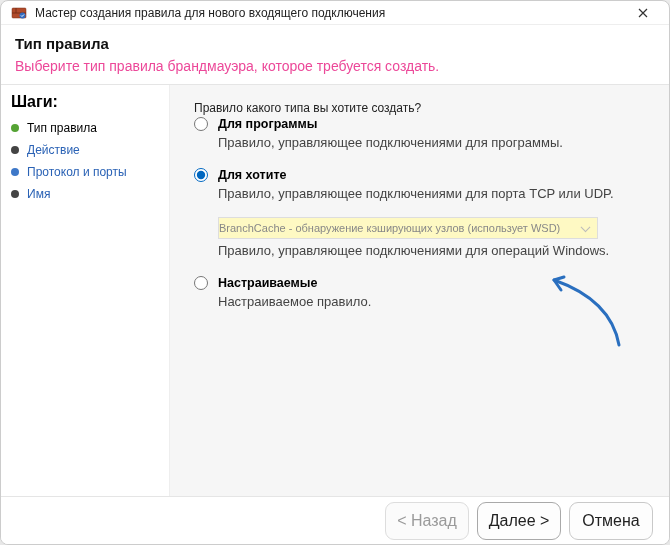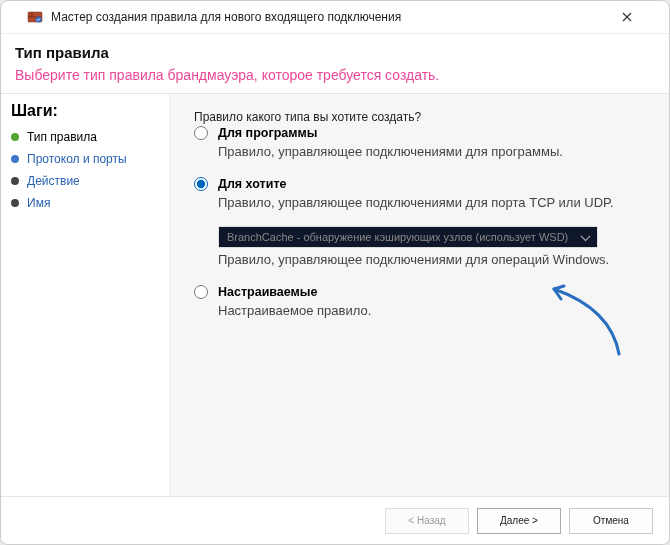--- a/index.html
+++ b/index.html
@@ -1,18 +1,18 @@
 <!DOCTYPE html>
 <html><head>
   <meta charset="utf-8">
   <style>
     *{box-sizing:border-box;margin:0;padding:0;font-family:"Segoe UI",Tahoma,sans-serif}
     body{background:#f0f0f0;display:flex;justify-content:center;align-items:flex-start}
     .window{width:670px;height:545px;background:#fff;border:1px solid #ccc;border-radius:8px;overflow:hidden;display:flex;flex-direction:column;box-shadow:0 4px 24px rgba(0,0,0,.1)}
-    .titlebar{height:33px;display:flex;align-items:center;padding:0 26px;border-bottom:1px solid #eee}
+    .titlebar{height:24px;display:flex;align-items:center;padding:0 10px;border-bottom:1px solid #eee}
     .titlebar-icon{width:16px;height:16px;margin-right:8px;display:flex;align-items:center;justify-content:center}
     .titlebar-title{flex:1;font-size:12px;color:#222}
     .close-btn{width:32px;height:32px;display:flex;align-items:center;justify-content:center;cursor:pointer;font-size:14px;color:#333}
     .header{padding:10px 14px 8px}
     .header h1{font-size:15px;font-weight:700;color:#111;margin-bottom:6px}
     .header p{font-size:14px;color:#ec4899}
     .divider{height:1px;background:#e5e5e5;margin:2px 0 0}
     .body{flex:1;display:flex;min-height:0}
     .sidebar{width:168px;padding:8px 10px;border-right:none}
     .sidebar-h{font-size:16px;font-weight:700;color:#000;margin-bottom:6px}
@@ -22,25 +22,25 @@
     .dot.next{background:#3e78c8}
     .dot.pending{background:#444}
     .step.current span{color:#000}
     .step.link span{color:#2a62b5}
     .content{flex:1;background:#f6f6f6;border-left:1px solid #eee;padding:16px 24px 8px 24px;position:relative;overflow:hidden}
     .prompt{font-size:12px;color:#222;}
     .opt{display:flex;align-items:flex-end;gap:10px;margin-bottom:4px}
     .opt input[type=radio]{margin-top:2px;accent-color:#0067c0;width:14px;height:14px}
     .opt-label{font-size:12.5px;font-weight:700;color:#000}
     .opt-desc{font-size:13px;color:#444;margin:2px 0 16px 24px}
-    .sel{margin:0 0 4px 24px;background:#0f172a;border:1px solid #ddd;padding:4px 8px;font-size:11px;color:#888;width:380px;max-width:100%;position:relative}
+    .sel{margin:0 0 4px 24px;background:#fef9c3;border:1px solid #ddd;padding:4px 0;font-size:11px;color:#888;width:380px;max-width:100%;position:relative}
     .sel::after{content:"";position:absolute;right:8px;top:50%;width:6px;height:6px;border-right:1px solid #bbb;border-bottom:1px solid #bbb;transform:translateY(-60%) rotate(45deg)}
     .arrow{position:absolute;top:190px;right:40px;pointer-events:none}
     .footer{height:48px;border-top:1px solid #e5e5e5;display:flex;align-items:center;justify-content:flex-end;gap:8px;padding:0 16px;background:#fff}
-    .btn{min-width:84px;height:26px;font-size:10px;border:1px solid #c9c9c9;background:#fdfdfd;border-radius:0;cursor:pointer;color:#222}
+    .btn{min-width:84px;height:38px;font-size:16px;border:1px solid #c9c9c9;background:#fdfdfd;border-radius:9px;cursor:pointer;color:#222}
     .btn:disabled{color:#9a9a9a;cursor:default;border-color:#ddd;background:#fbfbfb}
     .btn.primary{border-color:#a9a9a9}
   </style>
 </head>
 <body>
 
 <div class="window">
 
   <div class="titlebar">
     <span class="titlebar-icon">
@@ -70,26 +70,26 @@
 
   <div class="body">
 
     <div class="sidebar">
       <div class="sidebar-h">Шаги:</div>
       <div class="step current">
           <span class="dot current"></span>
           <span>Тип правила</span>
         </div>
       <div class="step link">
+          <span class="dot pending"></span>
+          <span>Действие</span>
+        </div>
+      <div class="step link">
           <span class="dot next"></span>
           <span>Протокол и порты</span>
-        </div>
-      <div class="step link">
-          <span class="dot pending"></span>
-          <span>Действие</span>
         </div>
       <div class="step link">
           <span class="dot pending"></span>
           <span>Имя</span>
         </div>
     </div>
 
     <div class="content">
       <div class="prompt">Правило какого типа вы хотите создать?</div>
 

